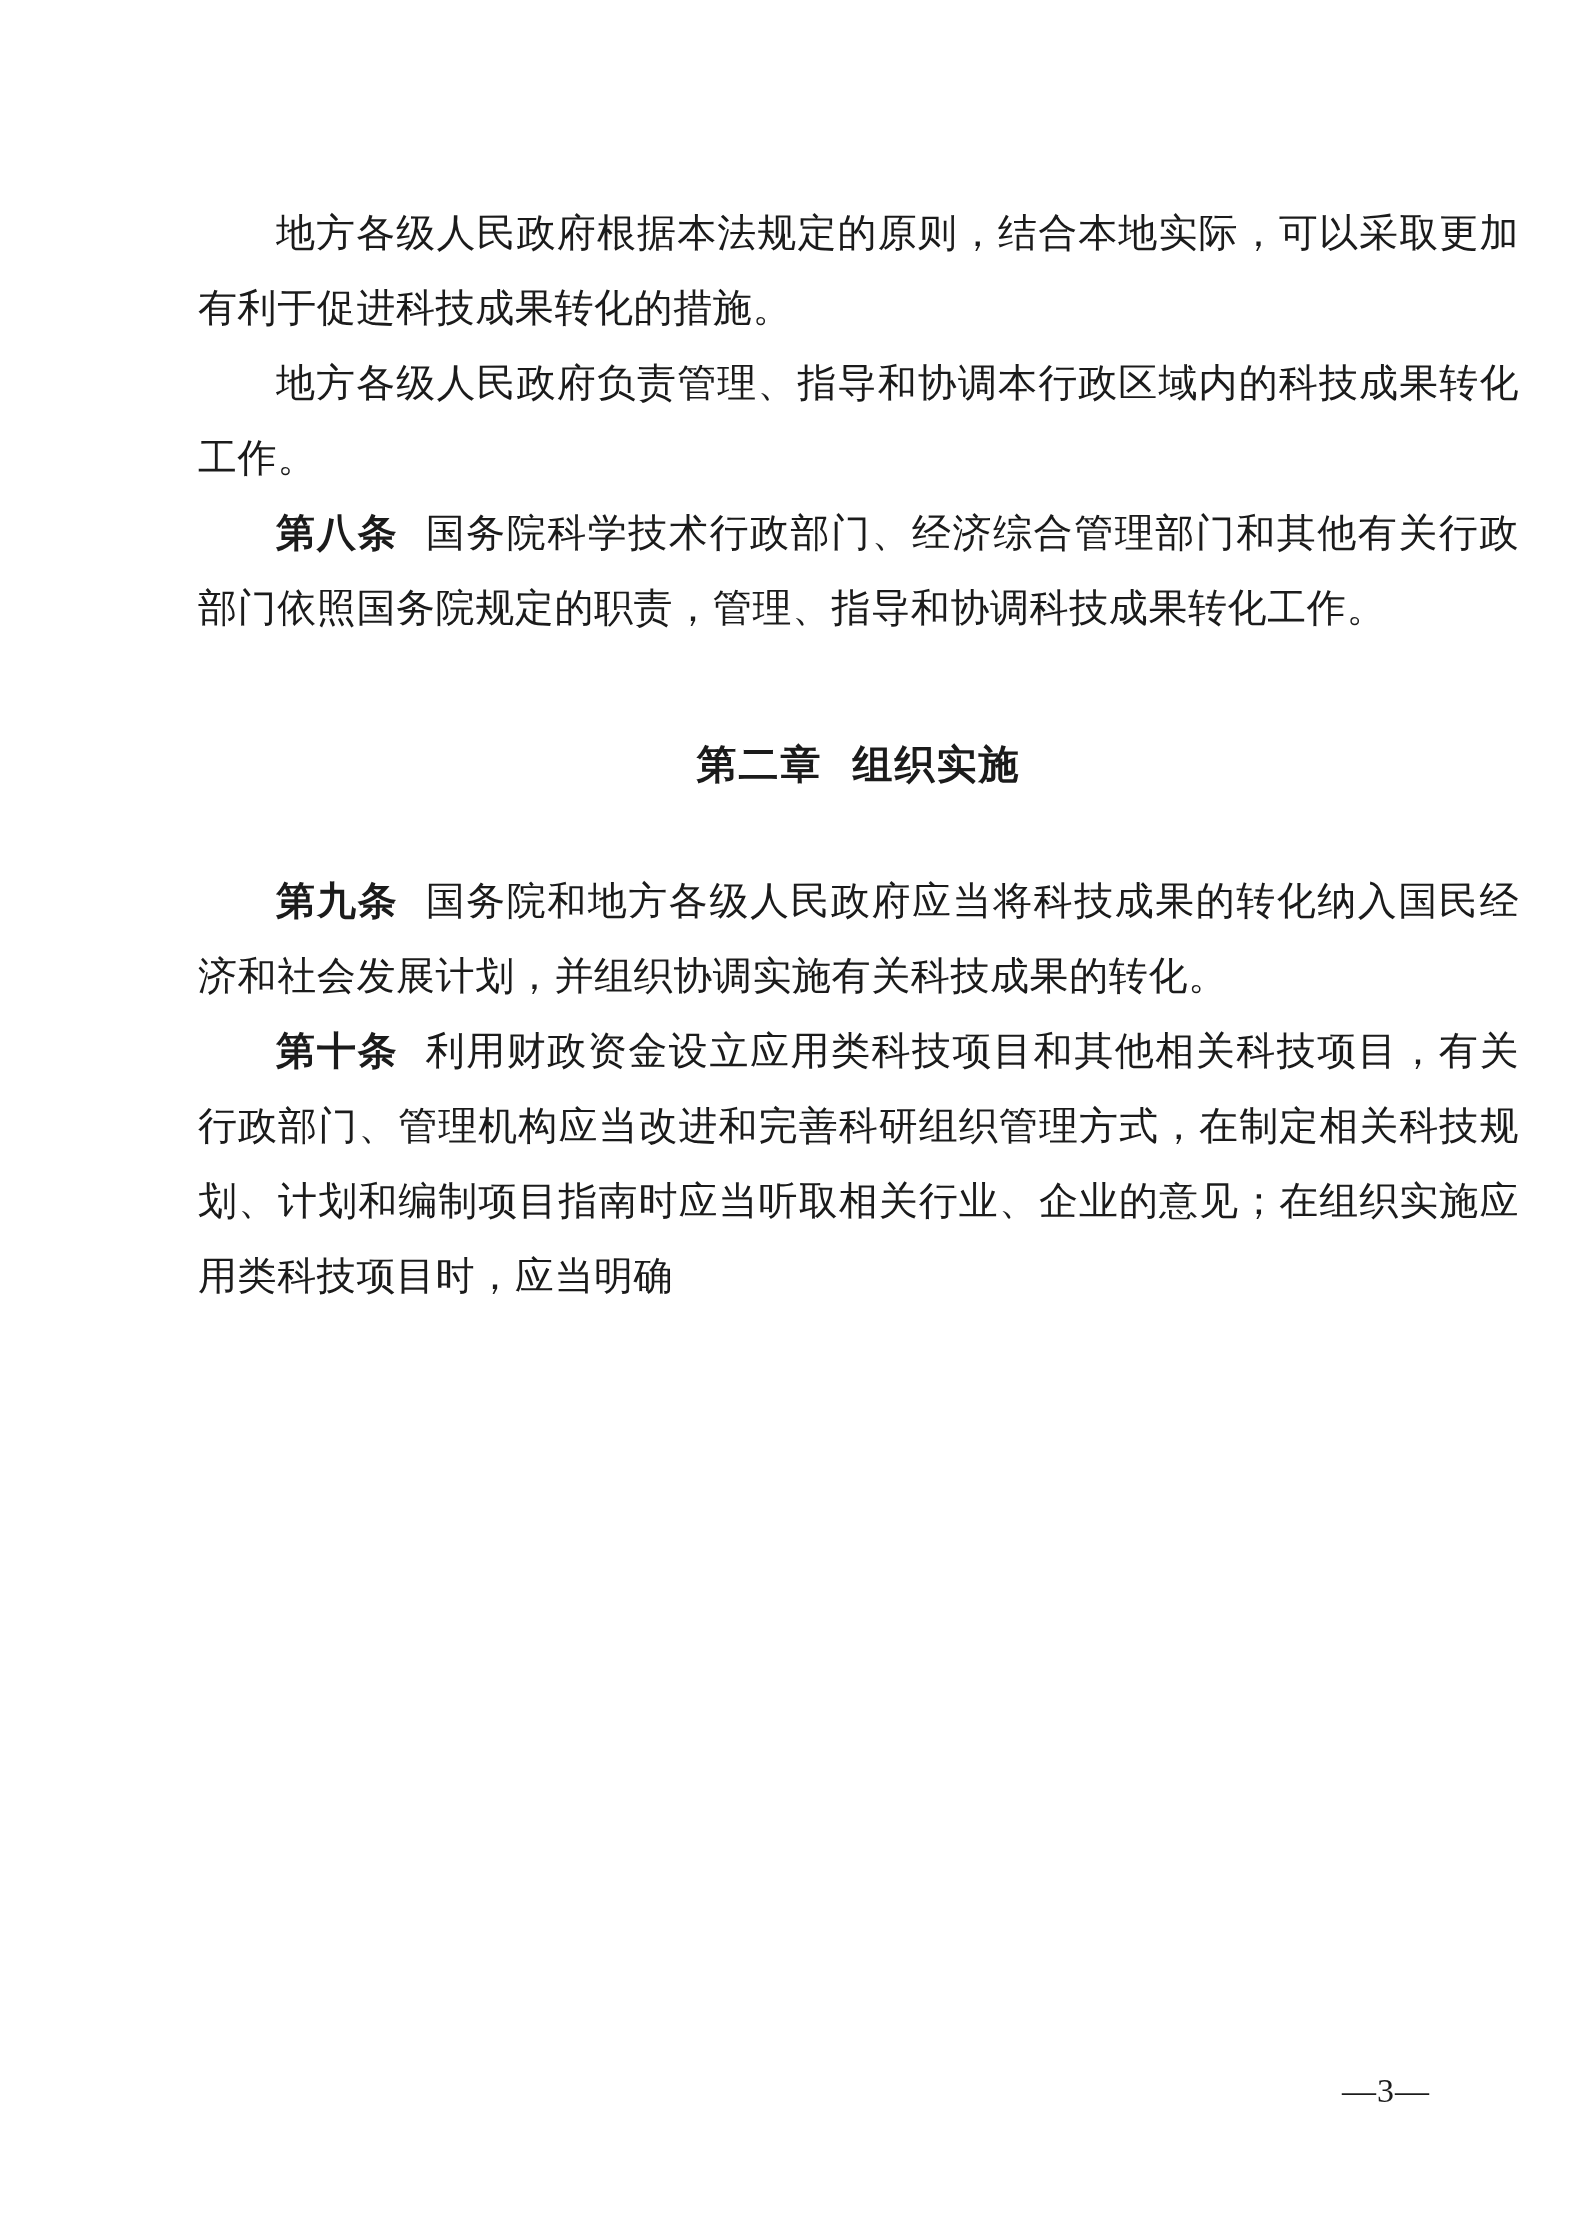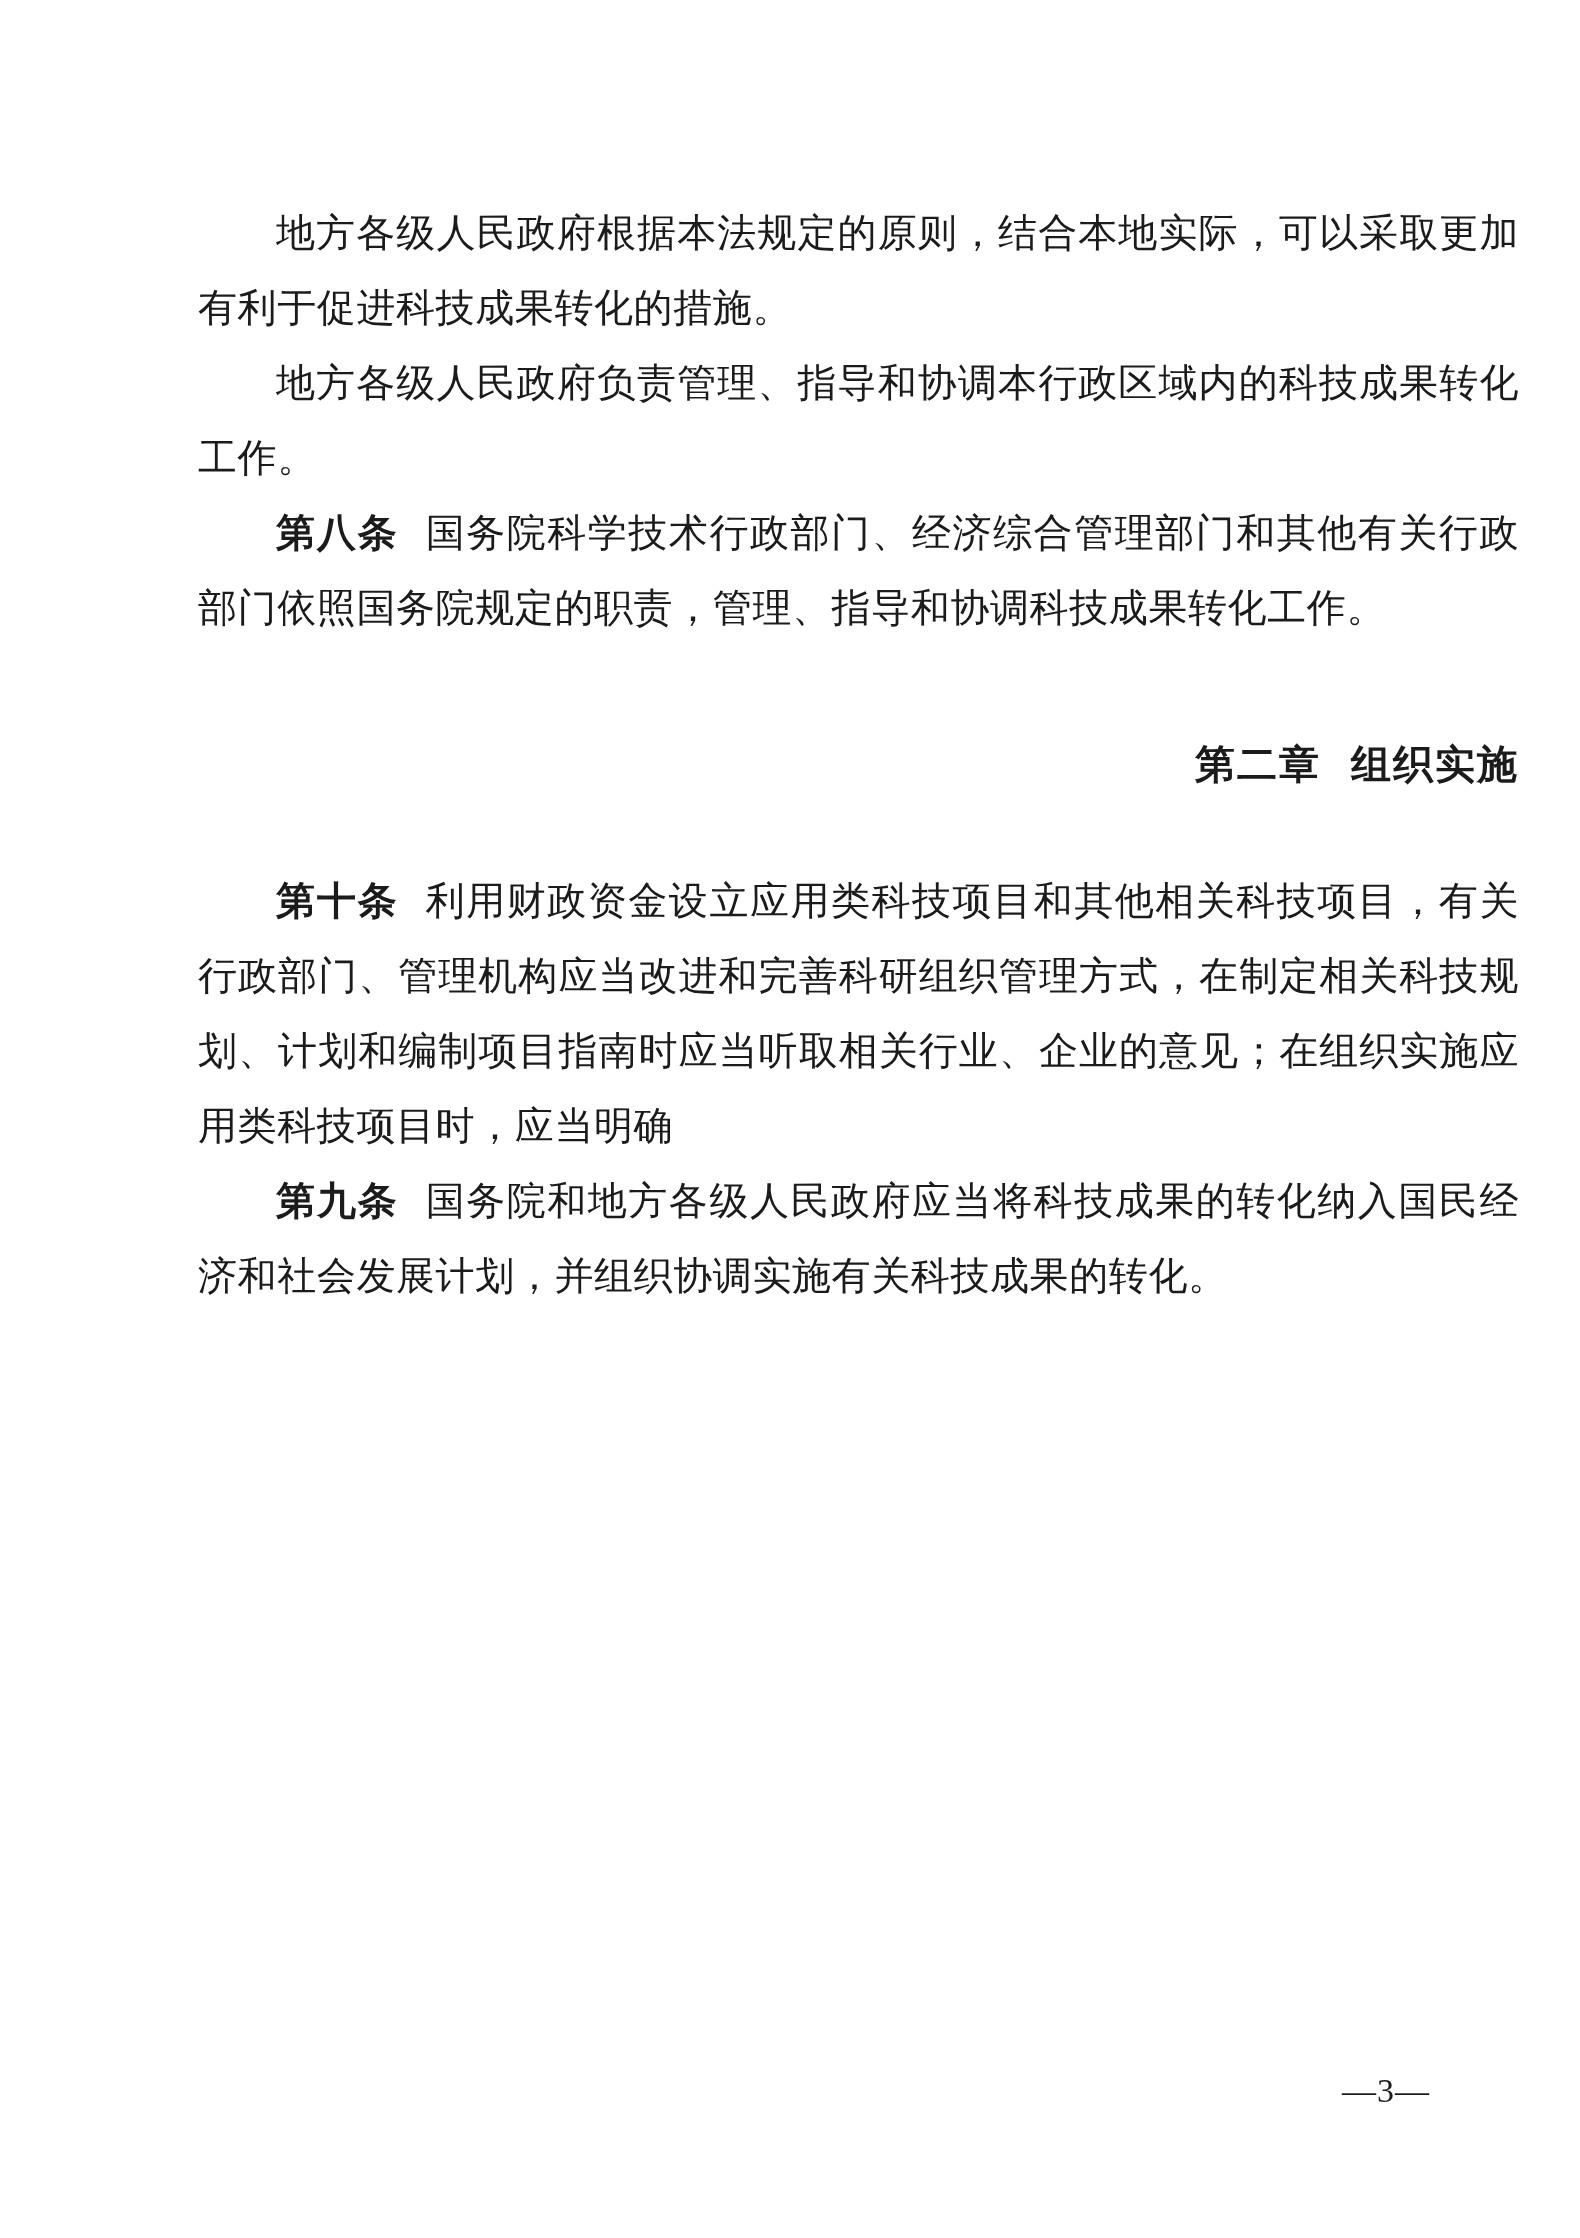--- a/index.html
+++ b/index.html
@@ -36,21 +36,21 @@
   .art-label {
     font-weight: bold;
     letter-spacing: 1px;
   }
   .art-gap {
     display: inline-block;
     width: 26px;
   }
   .chapter-heading {
     margin: 92px 0 70px 0;
-    text-align: right;
+    text-align: center;
     font-size: 40px;
     font-weight: bold;
     letter-spacing: 2px;
     line-height: 56px;
   }
   .chapter-gap {
     display: inline-block;
     width: 30px;
   }
   .page-number {
@@ -81,24 +81,24 @@
 
     <p class="para">
       <span class="art-label">第八条</span><span class="art-gap"></span><span>国务院科学技术行政部门、经济综合管理部门和其他有关行政部门依照国务院规定的职责，管理、指导和协调科技成果转化工作。</span>
     </p>
 
     <h2 class="chapter-heading">
       <span>第二章</span><span class="chapter-gap"></span><span>组织实施</span>
     </h2>
 
     <p class="para">
-      <span class="art-label">第十条</span><span class="art-gap"></span><span>利用财政资金设立应用类科技项目和其他相关科技项目，有关行政部门、管理机构应当改进和完善科研组织管理方式，在制定相关科技规划、计划和编制项目指南时应当听取相关行业、企业的意见；在组织实施应用类科技项目时，应当明确</span>
+      <span class="art-label">第九条</span><span class="art-gap"></span><span>国务院和地方各级人民政府应当将科技成果的转化纳入国民经济和社会发展计划，并组织协调实施有关科技成果的转化。</span>
     </p>
 
     <p class="para">
-      <span class="art-label">第九条</span><span class="art-gap"></span><span>国务院和地方各级人民政府应当将科技成果的转化纳入国民经济和社会发展计划，并组织协调实施有关科技成果的转化。</span>
+      <span class="art-label">第十条</span><span class="art-gap"></span><span>利用财政资金设立应用类科技项目和其他相关科技项目，有关行政部门、管理机构应当改进和完善科研组织管理方式，在制定相关科技规划、计划和编制项目指南时应当听取相关行业、企业的意见；在组织实施应用类科技项目时，应当明确</span>
     </p>
 
   </div>
 
   <div class="page-number">—3—</div>
 
 </div>
 
 </body></html>

